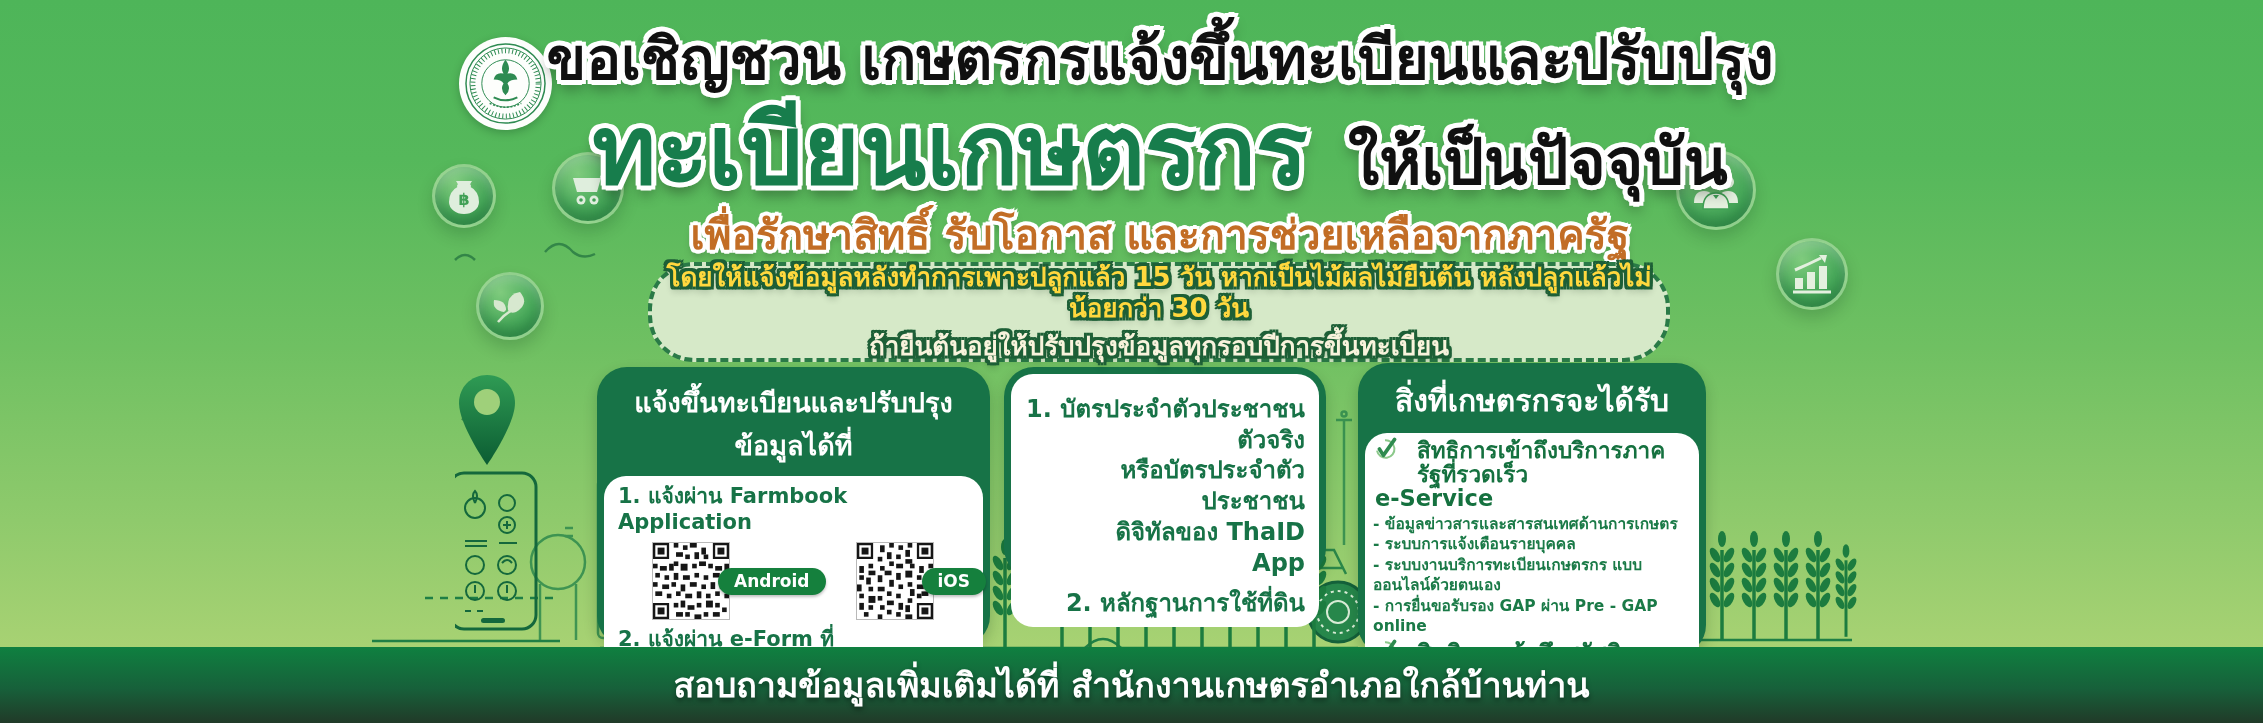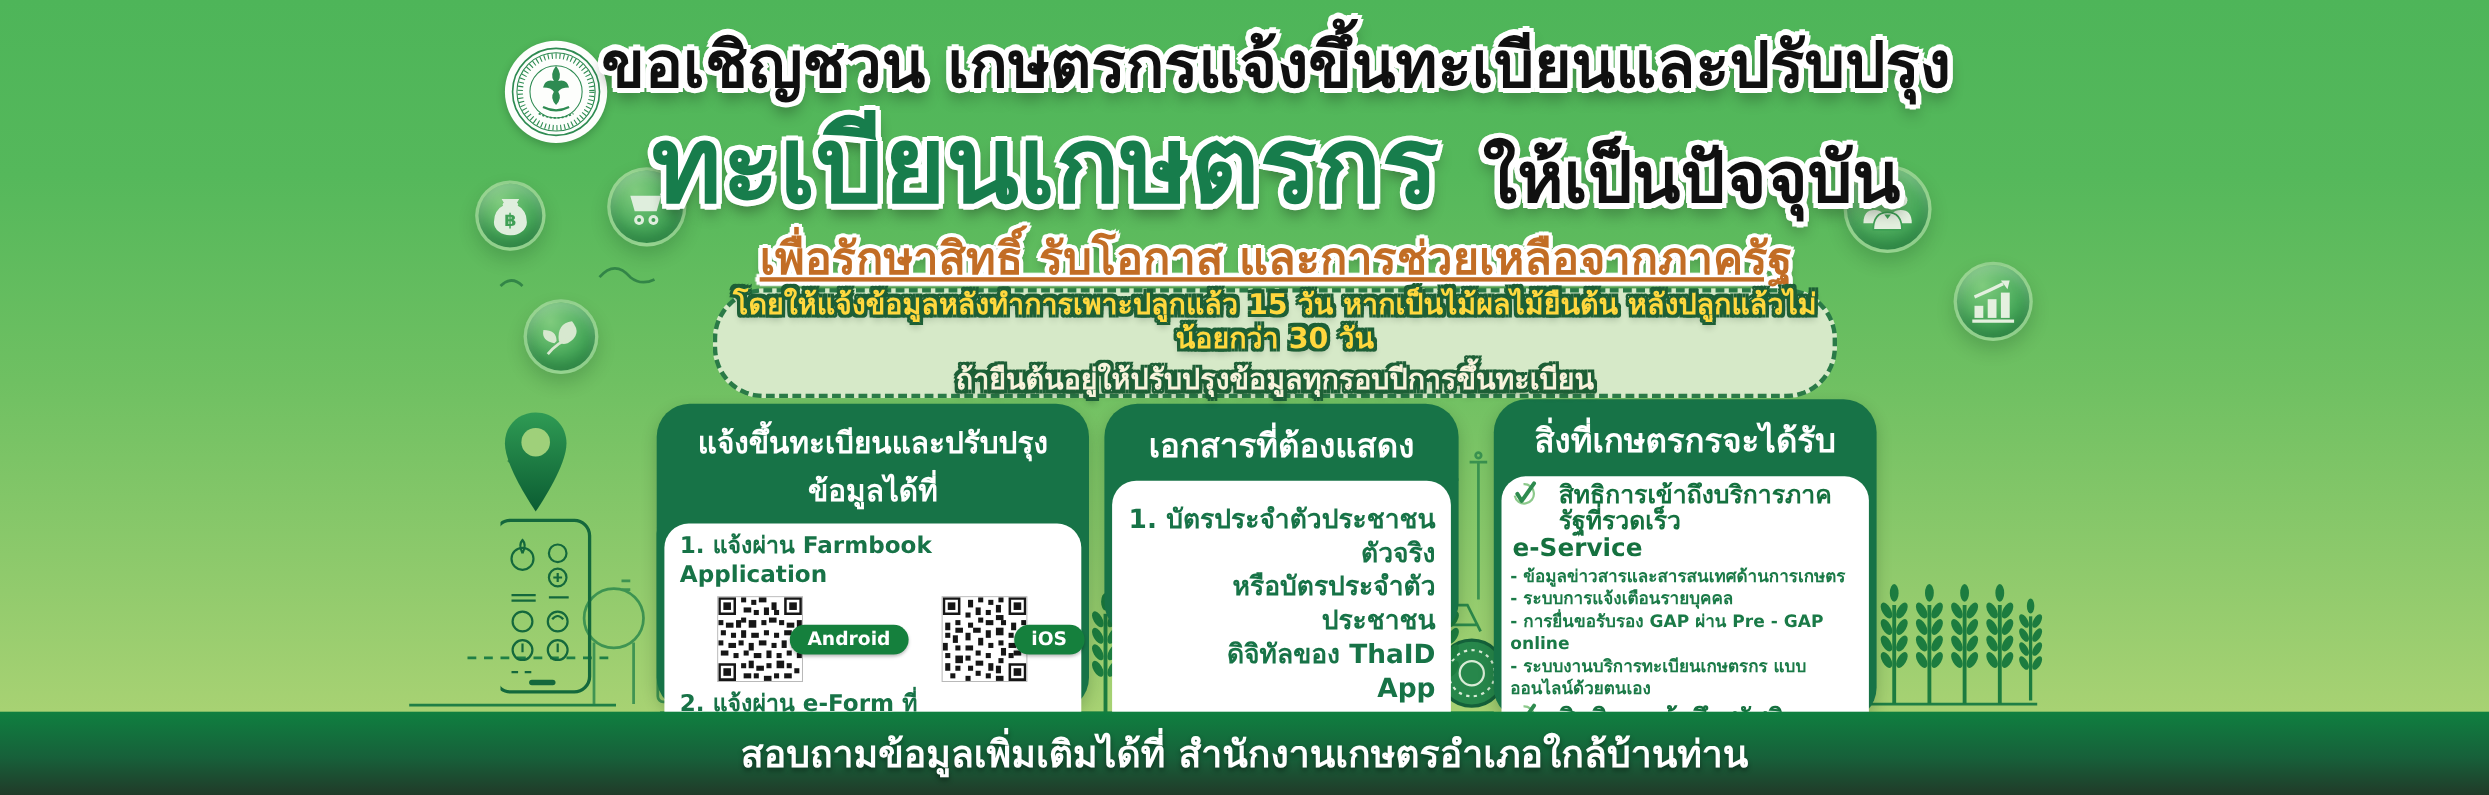--- a/index.html
+++ b/index.html
@@ -28,21 +28,21 @@
   .t2 .hl{font-size:97px;font-weight:800;color:#177d4c;}
   .t2 .sfx{font-size:64px;font-weight:800;color:#101010;}
   .t3{margin-top:16px;font-size:41px;font-weight:800;color:#c26d25;}
   .ow{text-shadow:
     -4px -4px 0 #fff,4px -4px 0 #fff,-4px 4px 0 #fff,4px 4px 0 #fff,
     -5px 0 0 #fff,5px 0 0 #fff,0 -5px 0 #fff,0 5px 0 #fff,
     0 9px 14px rgba(0,0,0,.42);}
   .ow-s{text-shadow:
     -3px -3px 0 #fff,3px -3px 0 #fff,-3px 3px 0 #fff,3px 3px 0 #fff,
     -4px 0 0 #fff,4px 0 0 #fff,0 -4px 0 #fff,0 4px 0 #fff,
-    0 6px 9px rgba(0,0,0,.35); text-decoration: underline;}
+    0 6px 9px rgba(0,0,0,.35);}
   
   .notice{position:absolute;left:648px;top:262px;width:1014px;height:92px;z-index:3;
     background:#d6e9c8;border:4px dashed #2a7a47;border-radius:46px;
     display:flex;flex-direction:column;align-items:center;justify-content:center;gap:6px;}
   .notice .n{font-size:26px;font-weight:800;line-height:1.2;text-align:center;
     text-shadow:-3px -3px 0 #1d5f36,3px -3px 0 #1d5f36,-3px 3px 0 #1d5f36,3px 3px 0 #1d5f36,
     -3px 0 0 #1d5f36,3px 0 0 #1d5f36,0 -3px 0 #1d5f36,0 3px 0 #1d5f36,0 5px 7px rgba(0,30,12,.3);}
   .n1{color:#ffd83e;}
   .n2{color:#f8f3dc;}
   
@@ -353,21 +353,20 @@
         <span>2. แจ้งผ่าน e-Form ที่</span>
         <span class="url">https://efarmer.doae.go.th</span>
       </div>
       <div>3. แจ้งผ่าน ThaID Application</div>
       <div>4. ศูนย์บริการเกษตรพิรุณราช</div>
 
     </div>
   </div>
 
   <div class="card card-docs">
-    <div class="card-head">เอกสารที่ต้องแสดง</div>
     <div class="card-body">
       <div>1. บัตรประจำตัวประชาชนตัวจริง</div>
       <div class="cont">หรือบัตรประจำตัวประชาชน</div>
       <div class="cont">ดิจิทัลของ ThaID App</div>
       <div class="item2">2. หลักฐานการใช้ที่ดิน</div>
     </div>
   </div>
 
   <div class="card card-benefits">
     <div class="card-head">สิ่งที่เกษตรกรจะได้รับ</div>
@@ -375,22 +374,22 @@
       <div class="sec-title">
         <svg class="chk" width="24" height="24" viewBox="0 0 30 30">
           <path d="M5 17 A 11 11 0 1 0 15 4" fill="none" stroke="#8cc98b" stroke-width="2.5"></path>
           <path d="M8 15 l5 8 L27 3" fill="none" stroke="#2e8b4f" stroke-width="4.5" stroke-linecap="round" stroke-linejoin="round"></path>
         </svg>
         <span>สิทธิการเข้าถึงบริการภาครัฐที่รวดเร็ว</span>
       </div>
       <div class="eservice">e-Service</div>
       <div class="dash">- ข้อมูลข่าวสารและสารสนเทศด้านการเกษตร</div>
       <div class="dash">- ระบบการแจ้งเตือนรายบุคคล</div>
+      <div class="dash">- ระบบงานบริการทะเบียนเกษตรกร แบบออนไลน์ด้วยตนเอง</div>
       <div class="dash">- การยื่นขอรับรอง GAP ผ่าน Pre - GAP online</div>
-      <div class="dash">- ระบบงานบริการทะเบียนเกษตรกร แบบออนไลน์ด้วยตนเอง</div>
       <div class="sec2">
         <div class="sec-title">
           <svg class="chk" width="24" height="24" viewBox="0 0 30 30">
             <path d="M5 17 A 11 11 0 1 0 15 4" fill="none" stroke="#8cc98b" stroke-width="2.5"></path>
             <path d="M8 15 l5 8 L27 3" fill="none" stroke="#2e8b4f" stroke-width="4.5" stroke-linecap="round" stroke-linejoin="round"></path>
           </svg>
           <span>สิทธิการเข้าถึงสวัสดิการด้านเกษตร</span>
         </div>
         <div class="dash">- การช่วยเหลือภัยพิบัติด้านพืช</div>
         <div class="dash">- การเข้าร่วมการประกันภัยพืชผล</div>

